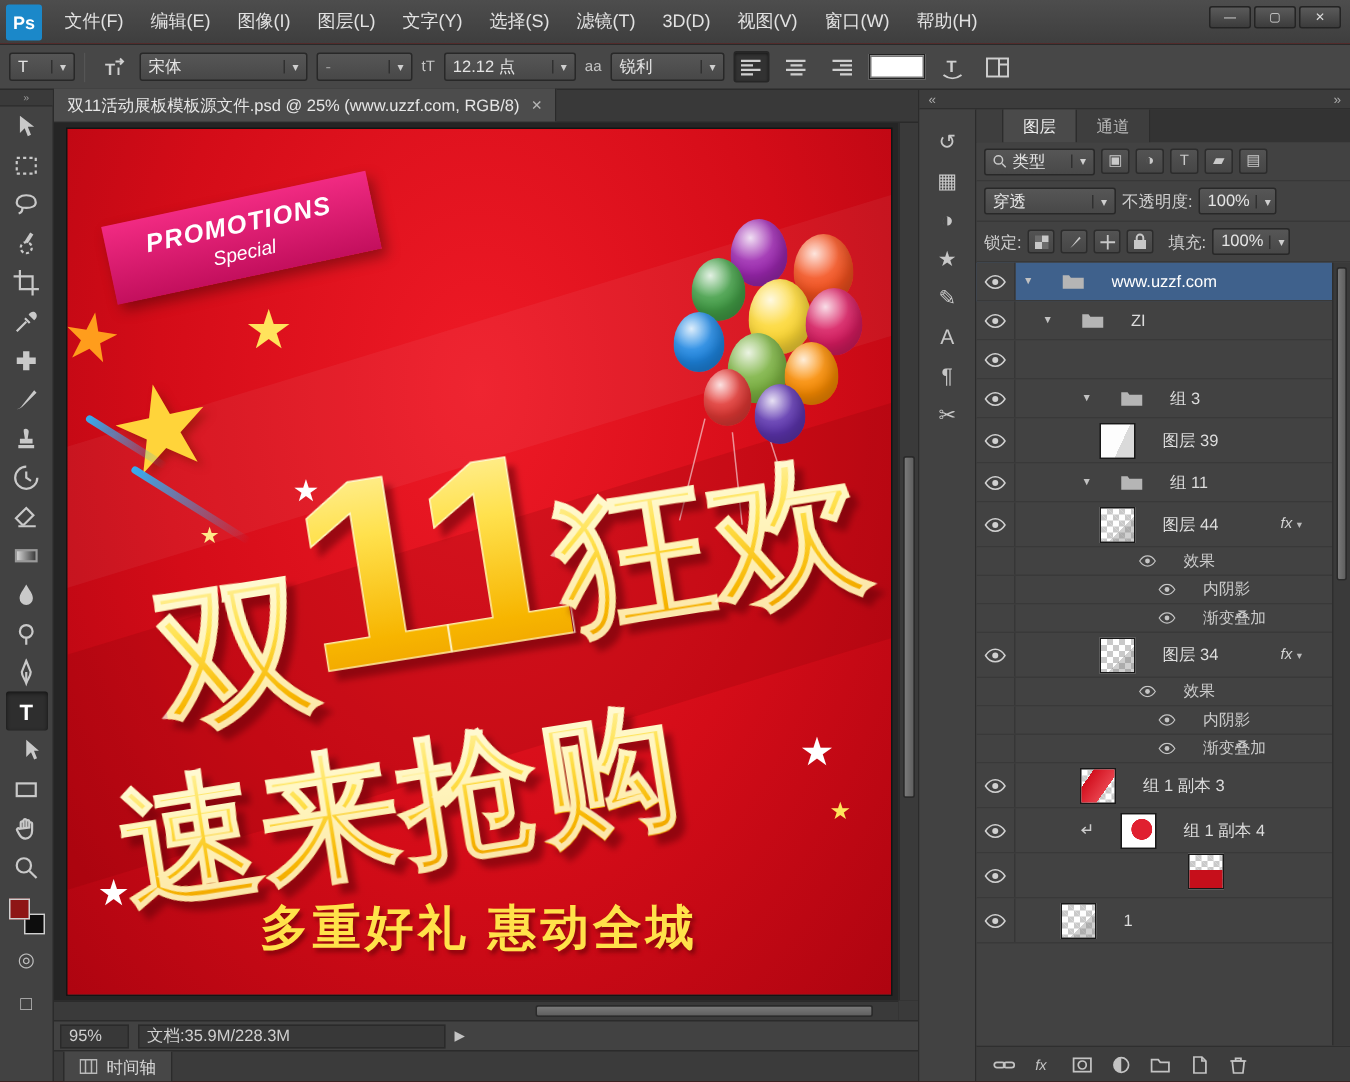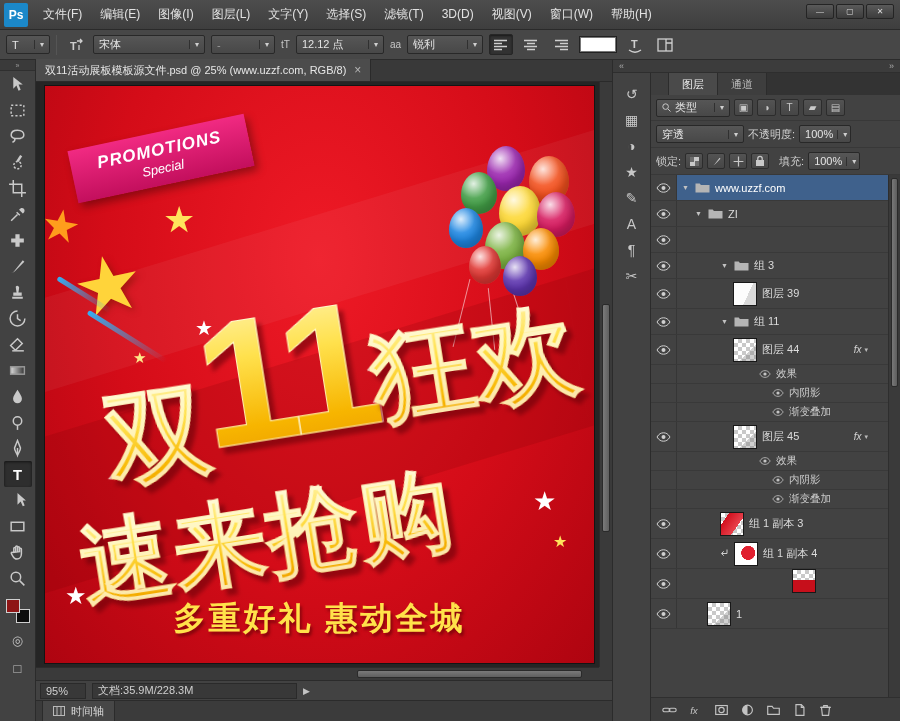--- a/index.html
+++ b/index.html
@@ -130,21 +130,21 @@
   .lockbtn .mini-checker{width:9px;height:9px;background:conic-gradient(#c8c8c8 25%,#6c6c6c 0 50%,#c8c8c8 0 75%,#6c6c6c 0)}
 
   .layer-list{flex:1;position:relative;background:#424242;overflow:hidden;padding-right:12px;min-height:0}
   .list-scroll{position:absolute;right:0;top:0;bottom:0;width:12px;background:#3a3a3a;border-left:1px solid #2e2e2e}
   .list-scroll .sthumb{position:absolute;left:2px;right:2px;top:3px;height:40%;background:linear-gradient(90deg,#787878,#5e5e5e);border:1px solid #2a2a2a;border-radius:2px}
   .layer-row{display:flex;align-items:stretch;border-bottom:1px solid #393939;background:#424242}
   .layer-row.group{height:26px}.layer-row.layer{height:30px}
   .layer-row.fxheader,.layer-row.fxitem{height:19px}
   .layer-row.selected{background:#3f618c}
   .eye-cell{width:26px;flex:none;border-right:1px solid #363636;display:flex;align-items:center;justify-content:center;background:#424242}
-  .row-body{flex:1;display:flex;align-items:center;gap:5px;position:relative;min-width:0}
+  .row-body{flex:1;display:flex;align-items:center;gap:18px;position:relative;min-width:0}
   .tri{font-size:7px;color:#c2c2c2;width:9px;text-align:center}
   .lname{font-size:11px;color:#dcdcdc;white-space:nowrap;overflow:hidden}
   .layer-row.selected .lname{color:#fff}
   .layer-row.fxheader .lname,.layer-row.fxitem .lname{font-size:10.5px;color:#cacaca}
   .thumb{width:24px;height:24px;flex:none;border:1px solid #181818;background-color:#fff;
      background-image:linear-gradient(45deg,#c9c9c9 25%,transparent 25%,transparent 75%,#c9c9c9 75%),
                       linear-gradient(45deg,#c9c9c9 25%,transparent 25%,transparent 75%,#c9c9c9 75%);
      background-size:8px 8px;background-position:0 0,4px 4px}
   .thumb i{display:block;width:100%;height:100%}
   .thumb-light i{background:linear-gradient(115deg,#fdfdfd 60%,#dadada 60%)}
@@ -682,21 +682,21 @@
                 <div class="eye-cell">
                   <svg width="15" height="10" viewBox="0 0 15 10">
                     <path d="M1 5C3 1.8 5 .8 7.5 .8S12 1.8 14 5c-2 3.2-4 4.2-6.5 4.2S3 8.2 1 5z" fill="none" stroke="#d0d0d0"></path>
                     <circle cx="7.5" cy="5" r="2" fill="#d0d0d0"></circle>
                   </svg>
                 </div>
                 <div class="row-body" style="padding-left: 56px;">
                   <span class="thumb thumb-checker">
                     <i></i>
                   </span>
-                  <span class="lname">图层 45</span>
+                  <span class="lname">图层 34</span>
                   <span class="fxbadge">fx <b>▾</b></span>
                 </div>
               </div>
               <div class="layer-row fxheader">
                 <div class="eye-cell"></div>
                 <div class="row-body" style="padding-left: 82px;">
                   <span class="fxeye">
                     <svg width="12" height="8" viewBox="0 0 15 10">
                       <path d="M1 5C3 1.8 5 .8 7.5 .8S12 1.8 14 5c-2 3.2-4 4.2-6.5 4.2S3 8.2 1 5z" fill="none" stroke="#c4c4c4"></path>
                       <circle cx="7.5" cy="5" r="2" fill="#c4c4c4"></circle>

